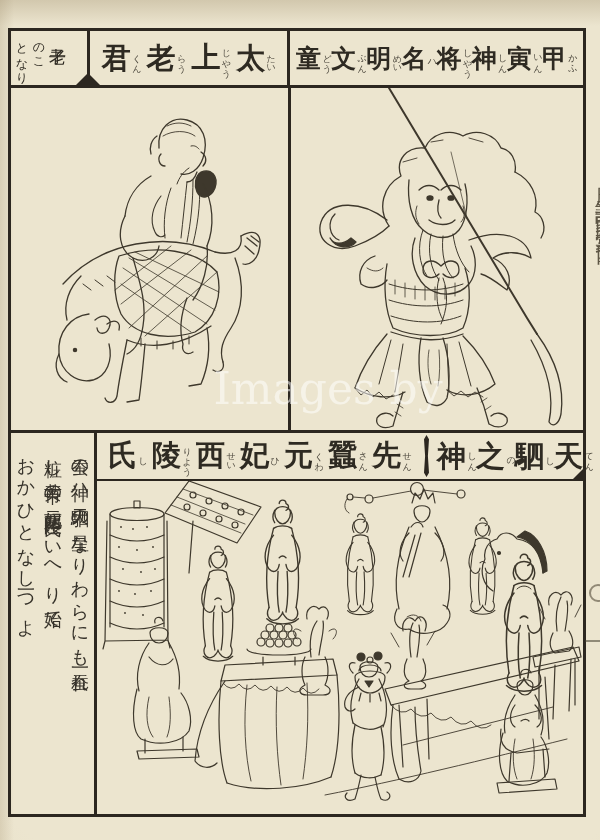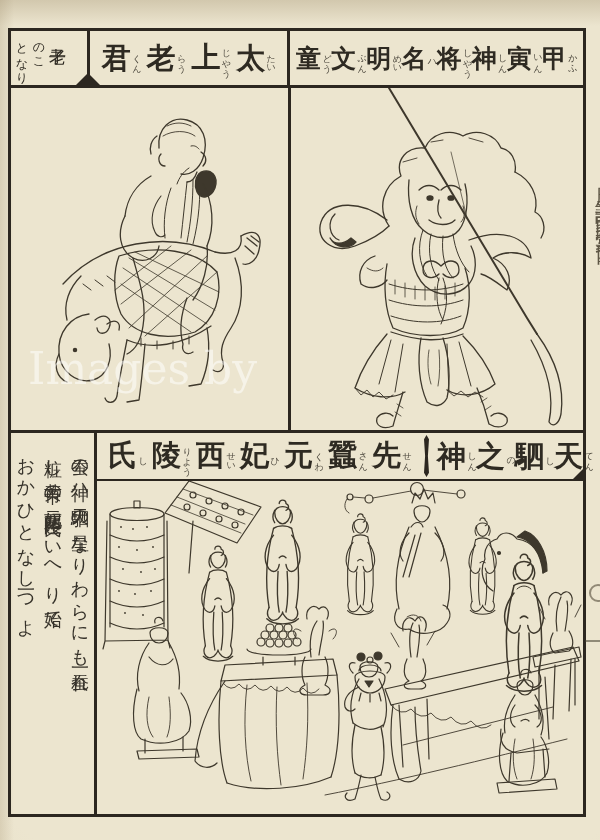--- a/index.html
+++ b/index.html
@@ -42,21 +42,21 @@
   .bmain{flex:1;display:flex;flex-direction:column;min-width:0}
   .bheader{height:48px;display:flex;align-items:center;border-bottom:2px solid #2c2720;position:relative}
   .bheader-left{flex:1}
   .bheader-right{width:152px;position:relative;height:100%}
   .bheader-right::after{content:"";position:absolute;right:0;bottom:0;width:0;height:0;
     border-right:10px solid #2c2720;border-top:10px solid transparent}
   .bdivider{width:5px;height:42px;background:#2c2720;margin:0 2px;
     clip-path:polygon(50% 0,100% 10%,78% 50%,100% 90%,50% 100%,0 90%,22% 50%,0 10%)}
   .scene{flex:1;overflow:hidden}
   svg{display:block}
-  .watermark{position:absolute;left:0;top:346px;width:100%;text-align:left;z-index:5;
+  .watermark{position:absolute;left:0;top:366px;width:100%;text-align:center;z-index:5;
     color:rgba(255,255,255,.52);font-family:"DejaVu Serif",serif;pointer-events:none}
   .wm1{font-size:44px;line-height:1.05;transform:translateX(28px)}
   .wm2{font-size:53px;line-height:1.0;letter-spacing:2px}
   .edge-title{position:absolute;left:591px;top:166px;writing-mode:vertical-rl;
     font-size:22px;letter-spacing:9px;color:#4f4737;opacity:.9;z-index:2}
   .edge-circle{position:absolute;left:589px;top:584px;width:18px;height:18px;border:2px solid #6b6250;
     border-radius:50%;opacity:.7;z-index:2}
   .edge-tick{position:absolute;left:585px;top:640px;width:15px;height:2px;background:#46402f;opacity:.55;z-index:2}
 </style>
 </head>

